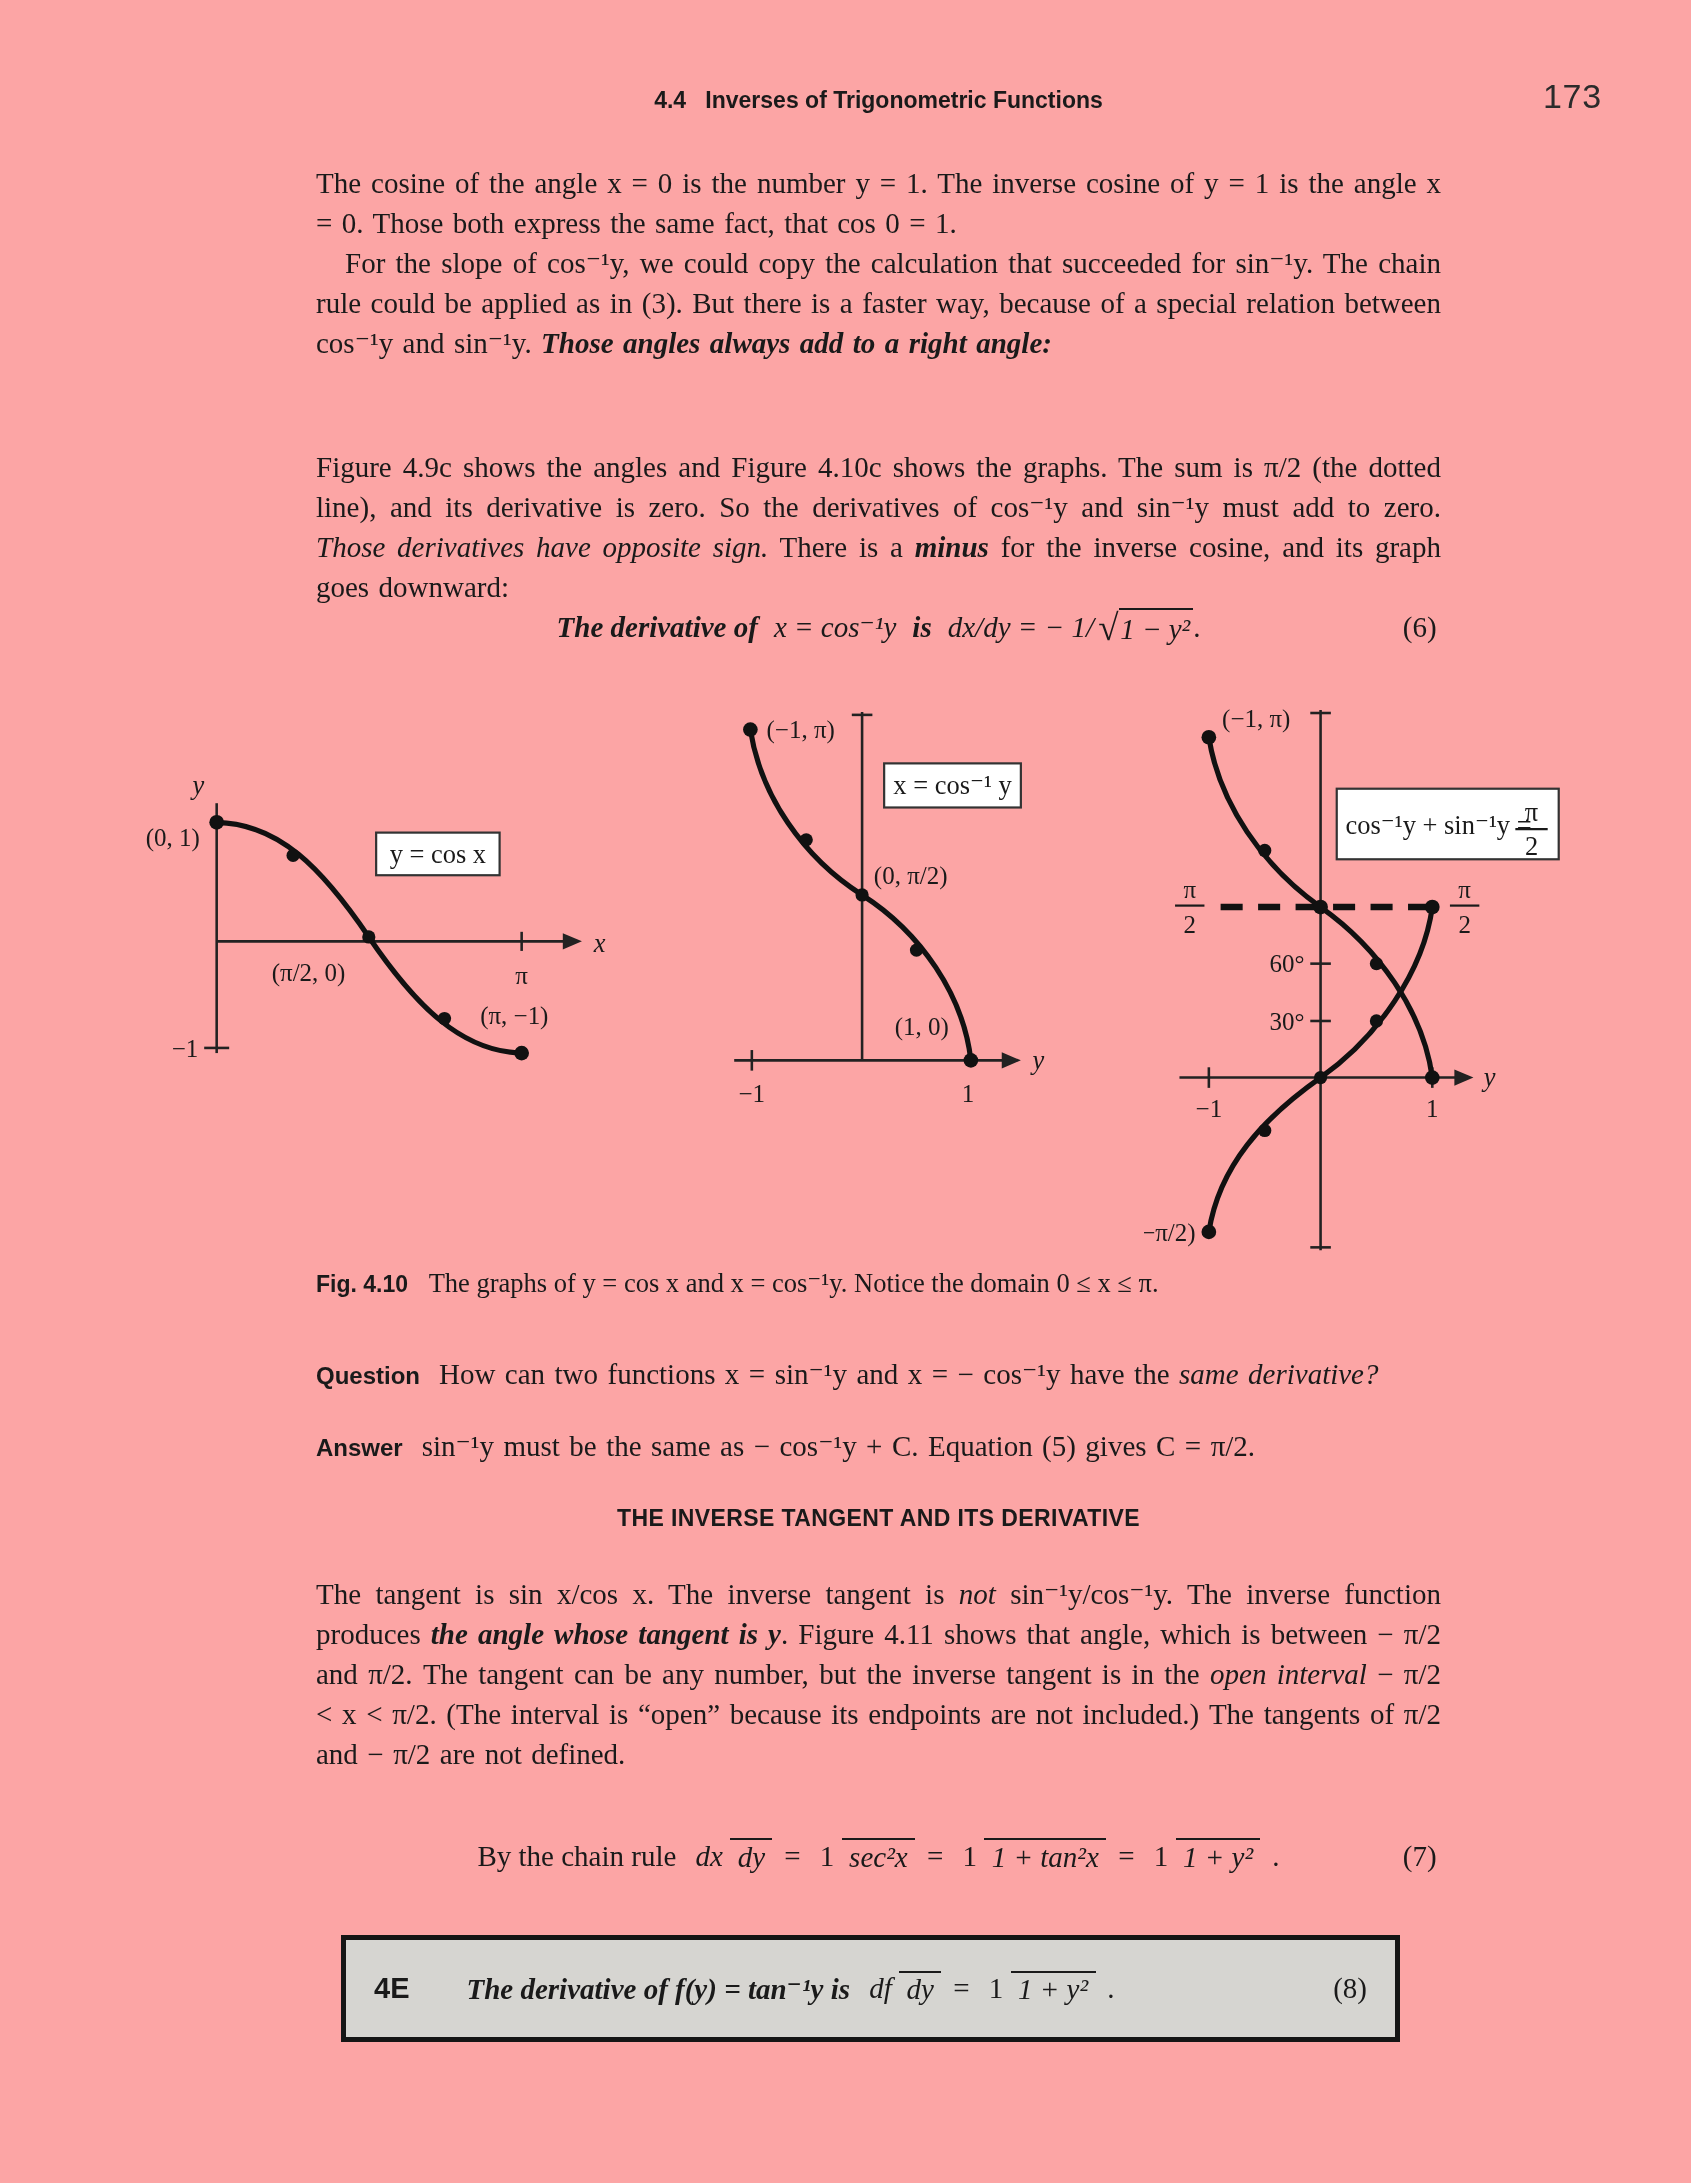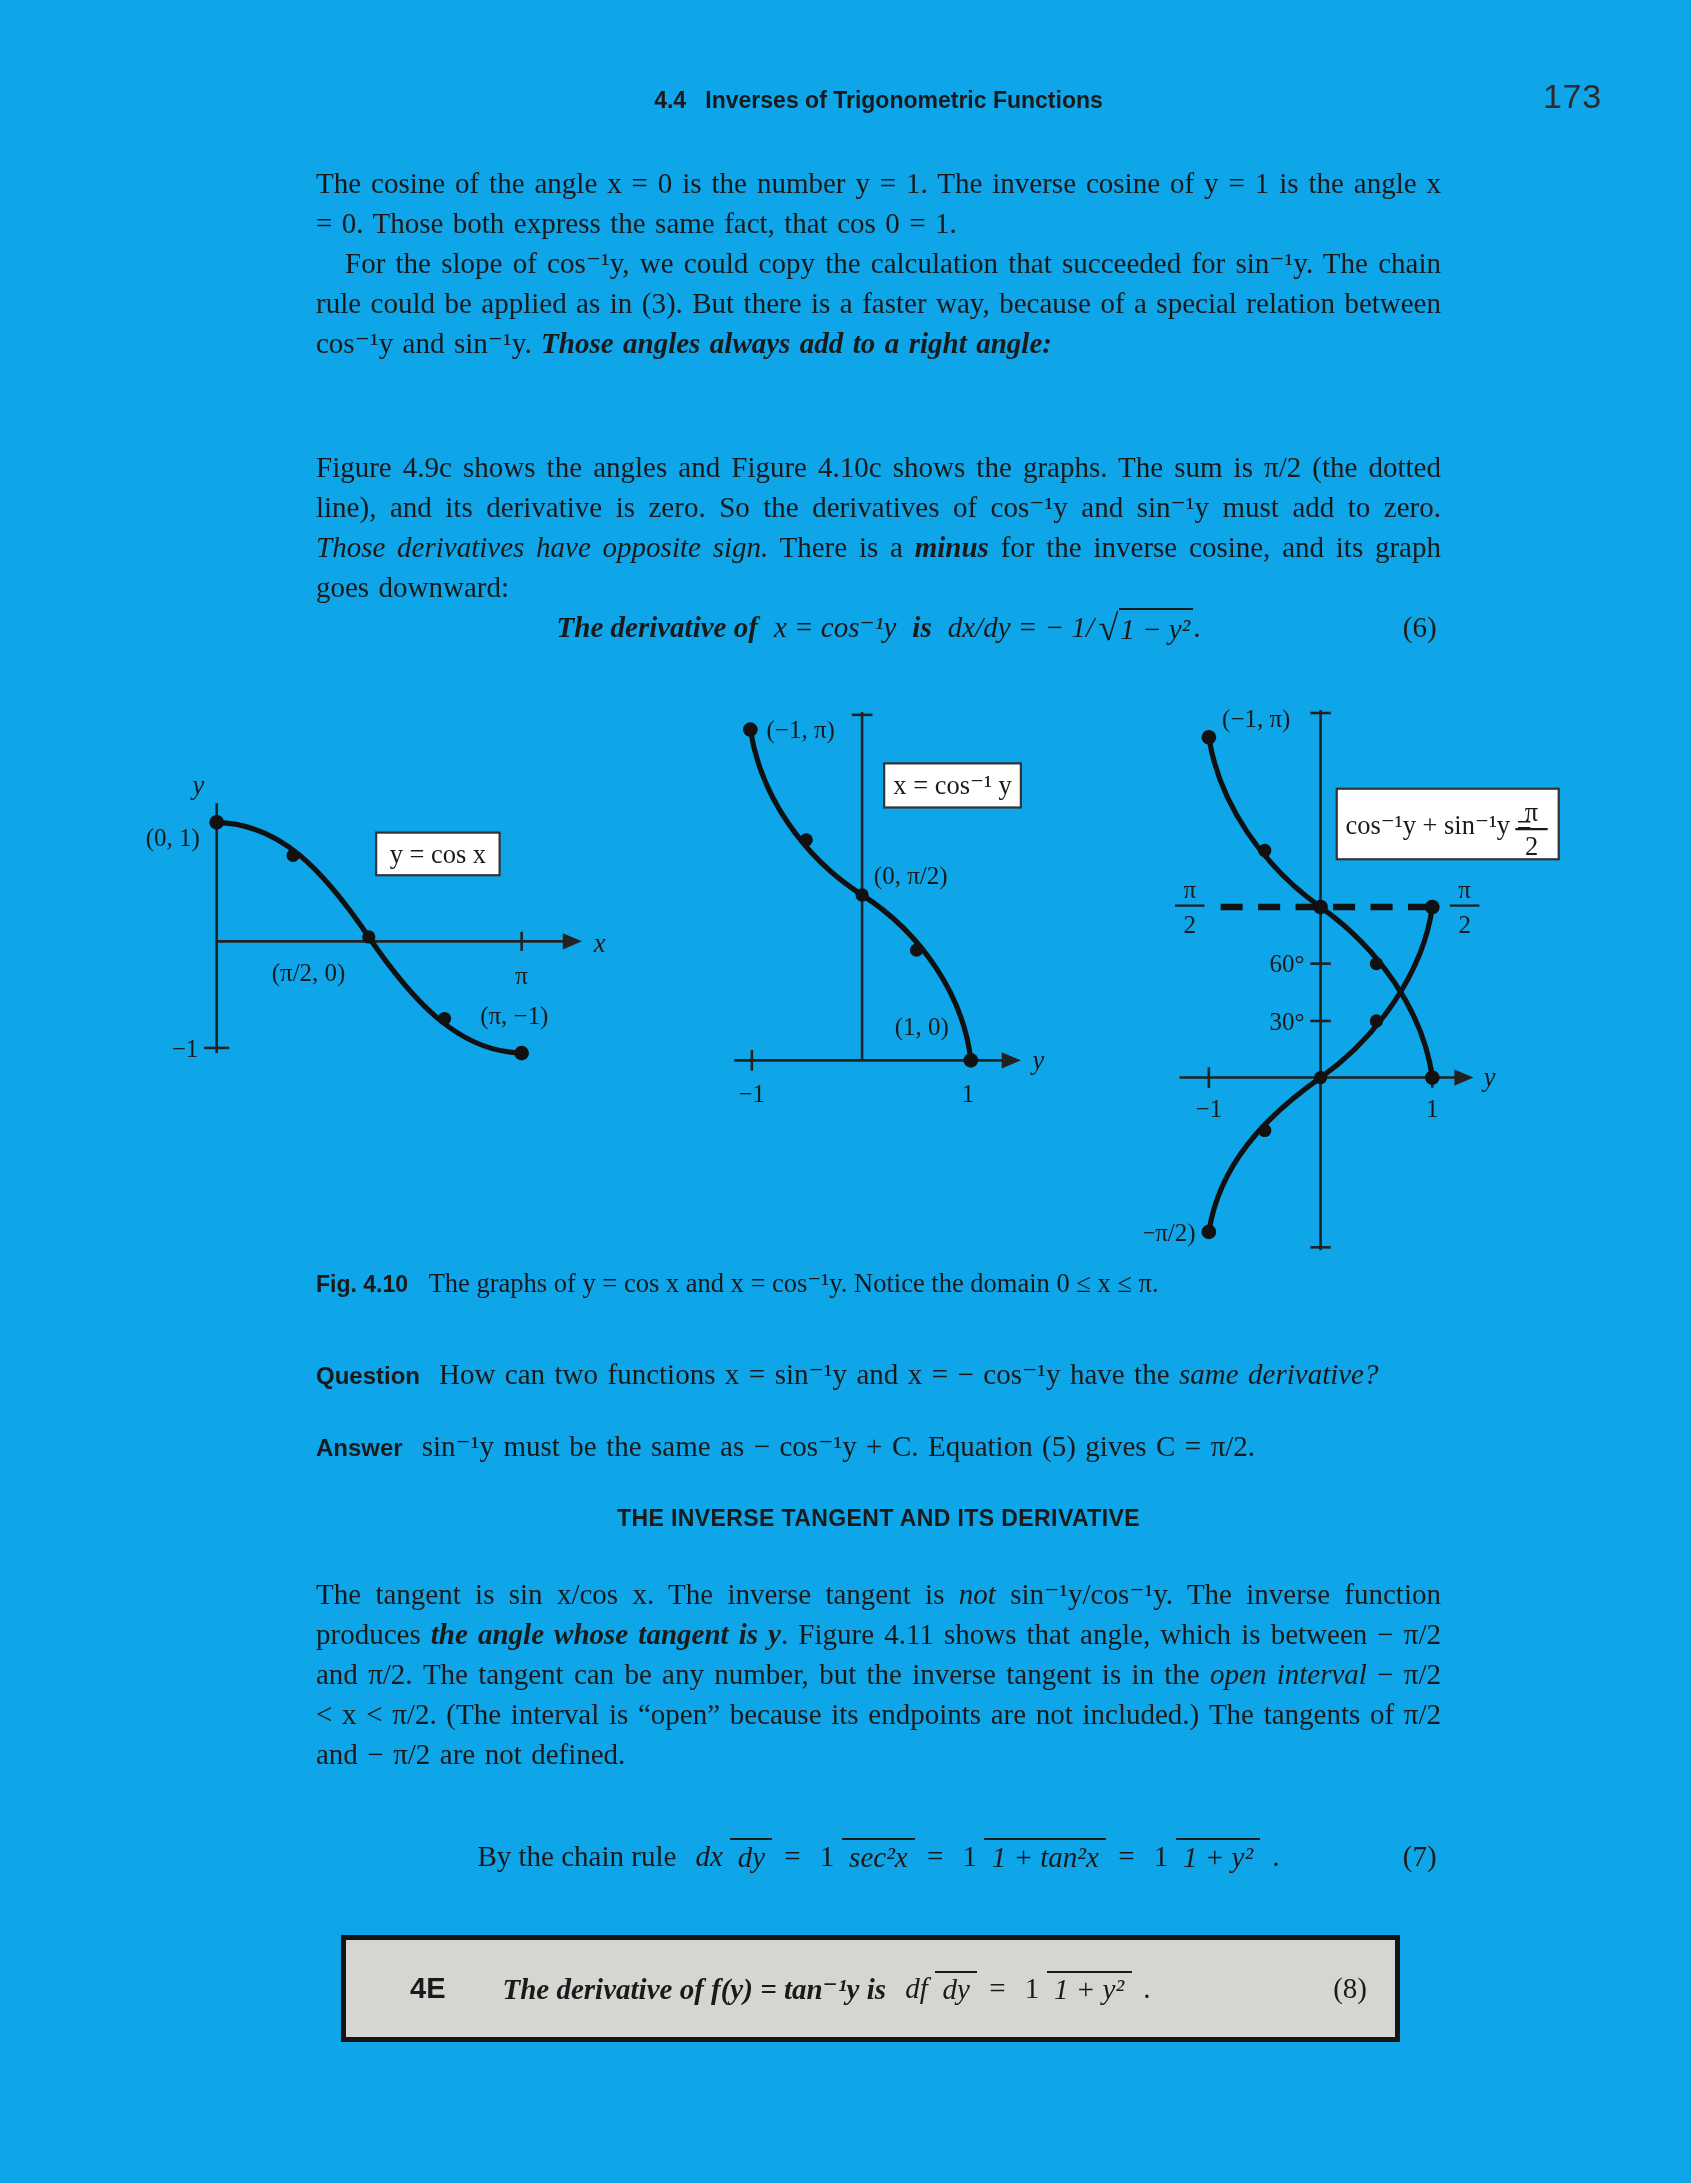--- a/index.html
+++ b/index.html
@@ -1,19 +1,19 @@
 <!DOCTYPE html>
 <html style="font-size:11.8px"><head>
 <meta charset="utf-8">
 <style>
   html,body{margin:0;padding:0;background:#e8e8e6;}
   .page{
     position:relative;
     width:1692px;height:2183px;
-    background:#0ea5e9;
+    background:#fca5a5;
     font-family:"Liberation Serif","DejaVu Serif",serif;
     color:#1a1a1a;
     overflow:hidden;
   }
   .i{font-style:italic;}
   .bi{font-weight:bold;font-style:italic;}
   .body{
     position:absolute;left:316px;width:1125px;
     font-size:29px;line-height:40px;
     text-align:justify;word-spacing:2.2px;margin:0;
@@ -58,21 +58,21 @@
     font-family:"Liberation Sans","DejaVu Sans",sans-serif;
     font-weight:bold;font-size:23px;margin-right:20.6px;
   }
   .box4e{
     position:absolute;left:341px;top:1935px;width:1059px;height:107px;
     background:#d6d5d1;border:5.9px solid #151515;box-sizing:border-box;
     display:flex;align-items:center;padding:0 28px;font-size:29px;
   }
   .box4e .tag{
     font-family:"Liberation Sans","DejaVu Sans",sans-serif;
-    font-weight:bold;font-size:29px;margin-right:57px;font-style:normal;margin-left:36px;
+    font-weight:bold;font-size:29px;margin-right:57px;font-style:normal;
   }
   .box4e .eqn8{margin-left:auto;font-style:normal;}
   svg{position:absolute;}
   svg text{font-family:"Liberation Serif","DejaVu Serif",serif;font-size:34px;fill:#1a1a1a;}
   svg text.var{font-style:italic;font-size:36px;}
   svg text.blabel{font-size:36px;}
   .axis{stroke:#222;stroke-width:3.5;fill:none;}
   .curve{stroke:#111;stroke-width:7;fill:none;stroke-linecap:round;}
   .dot{fill:#111;}
   .lblbox{fill:#ffffff;stroke:#333;stroke-width:3;}

